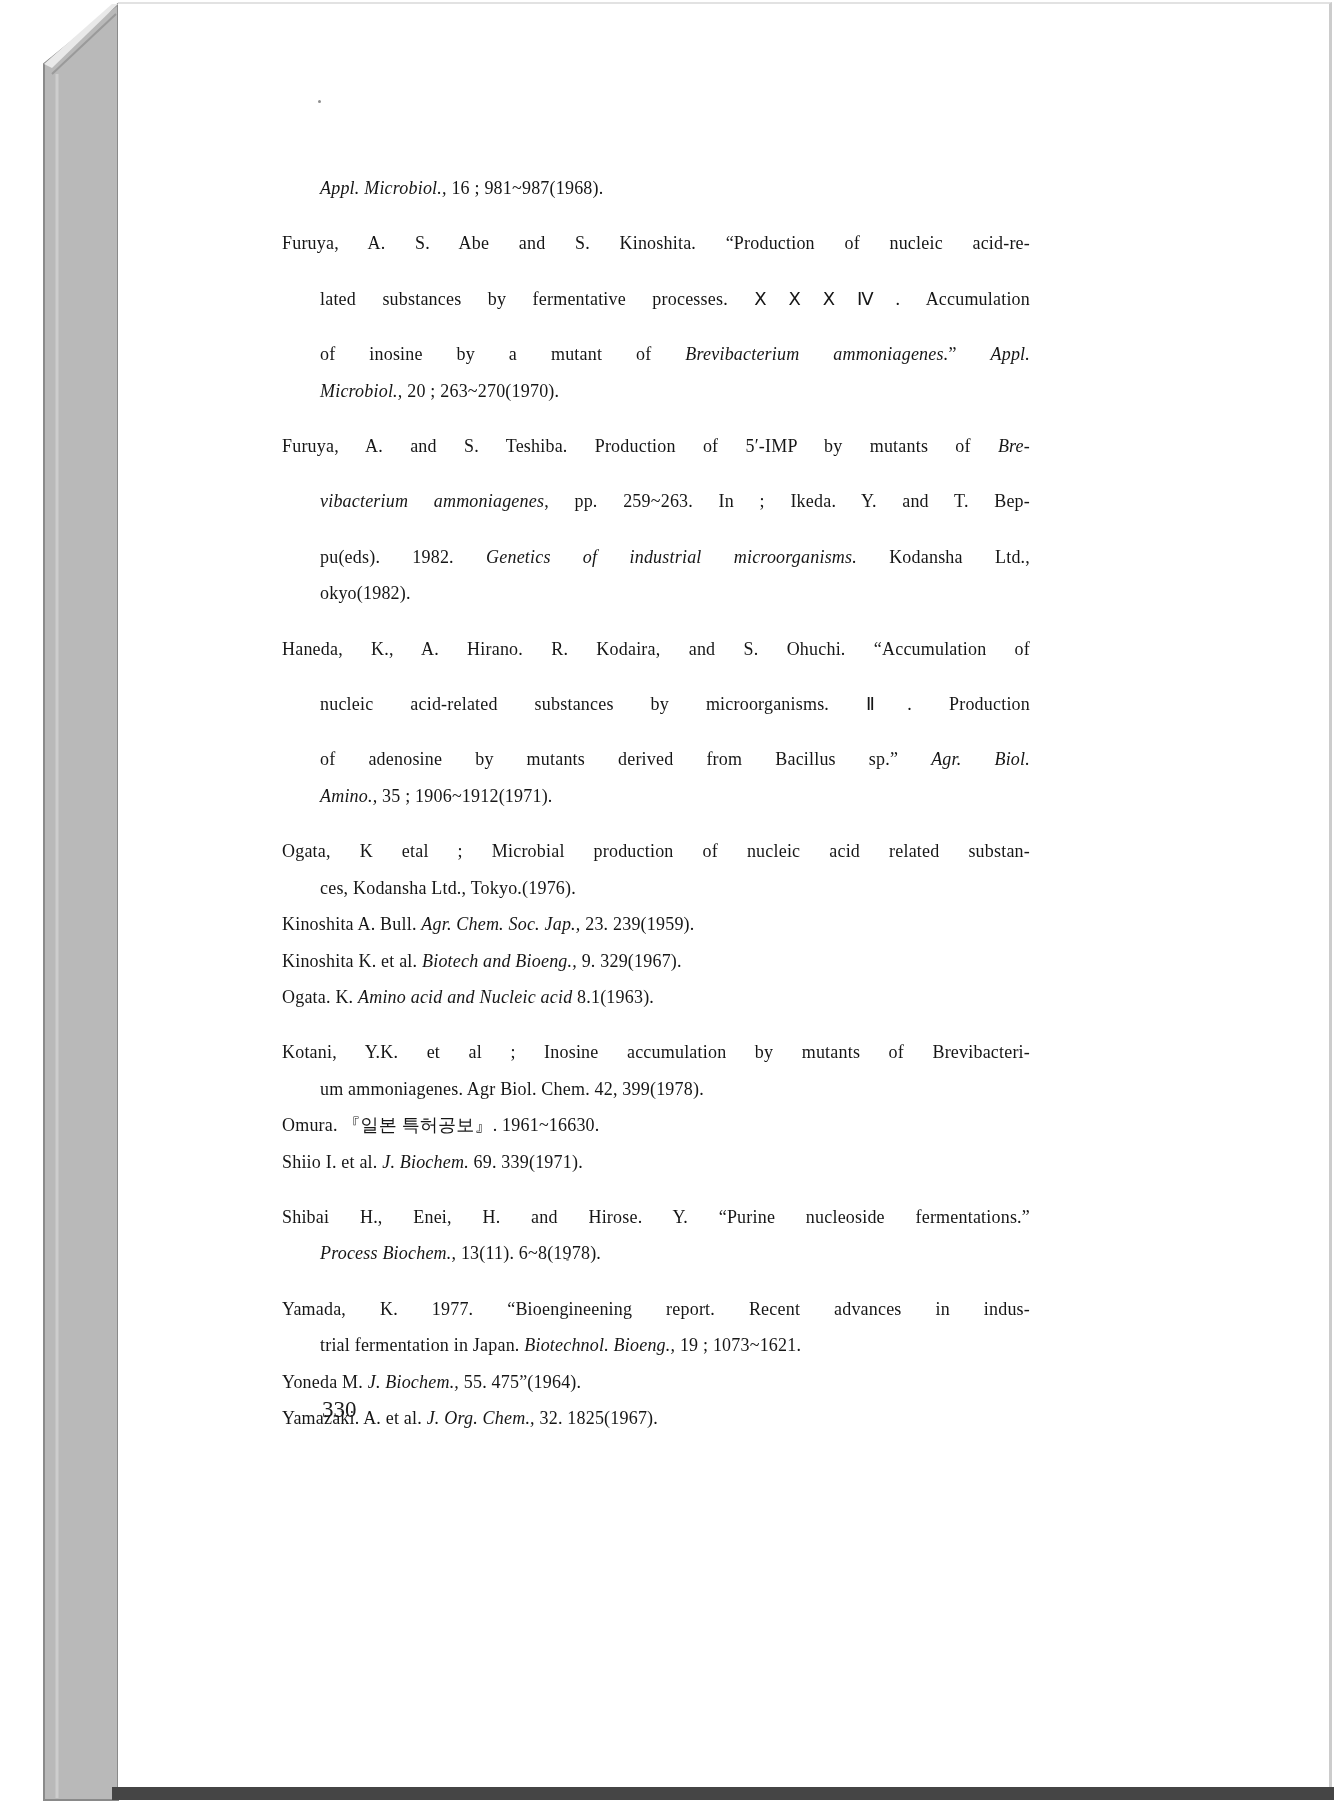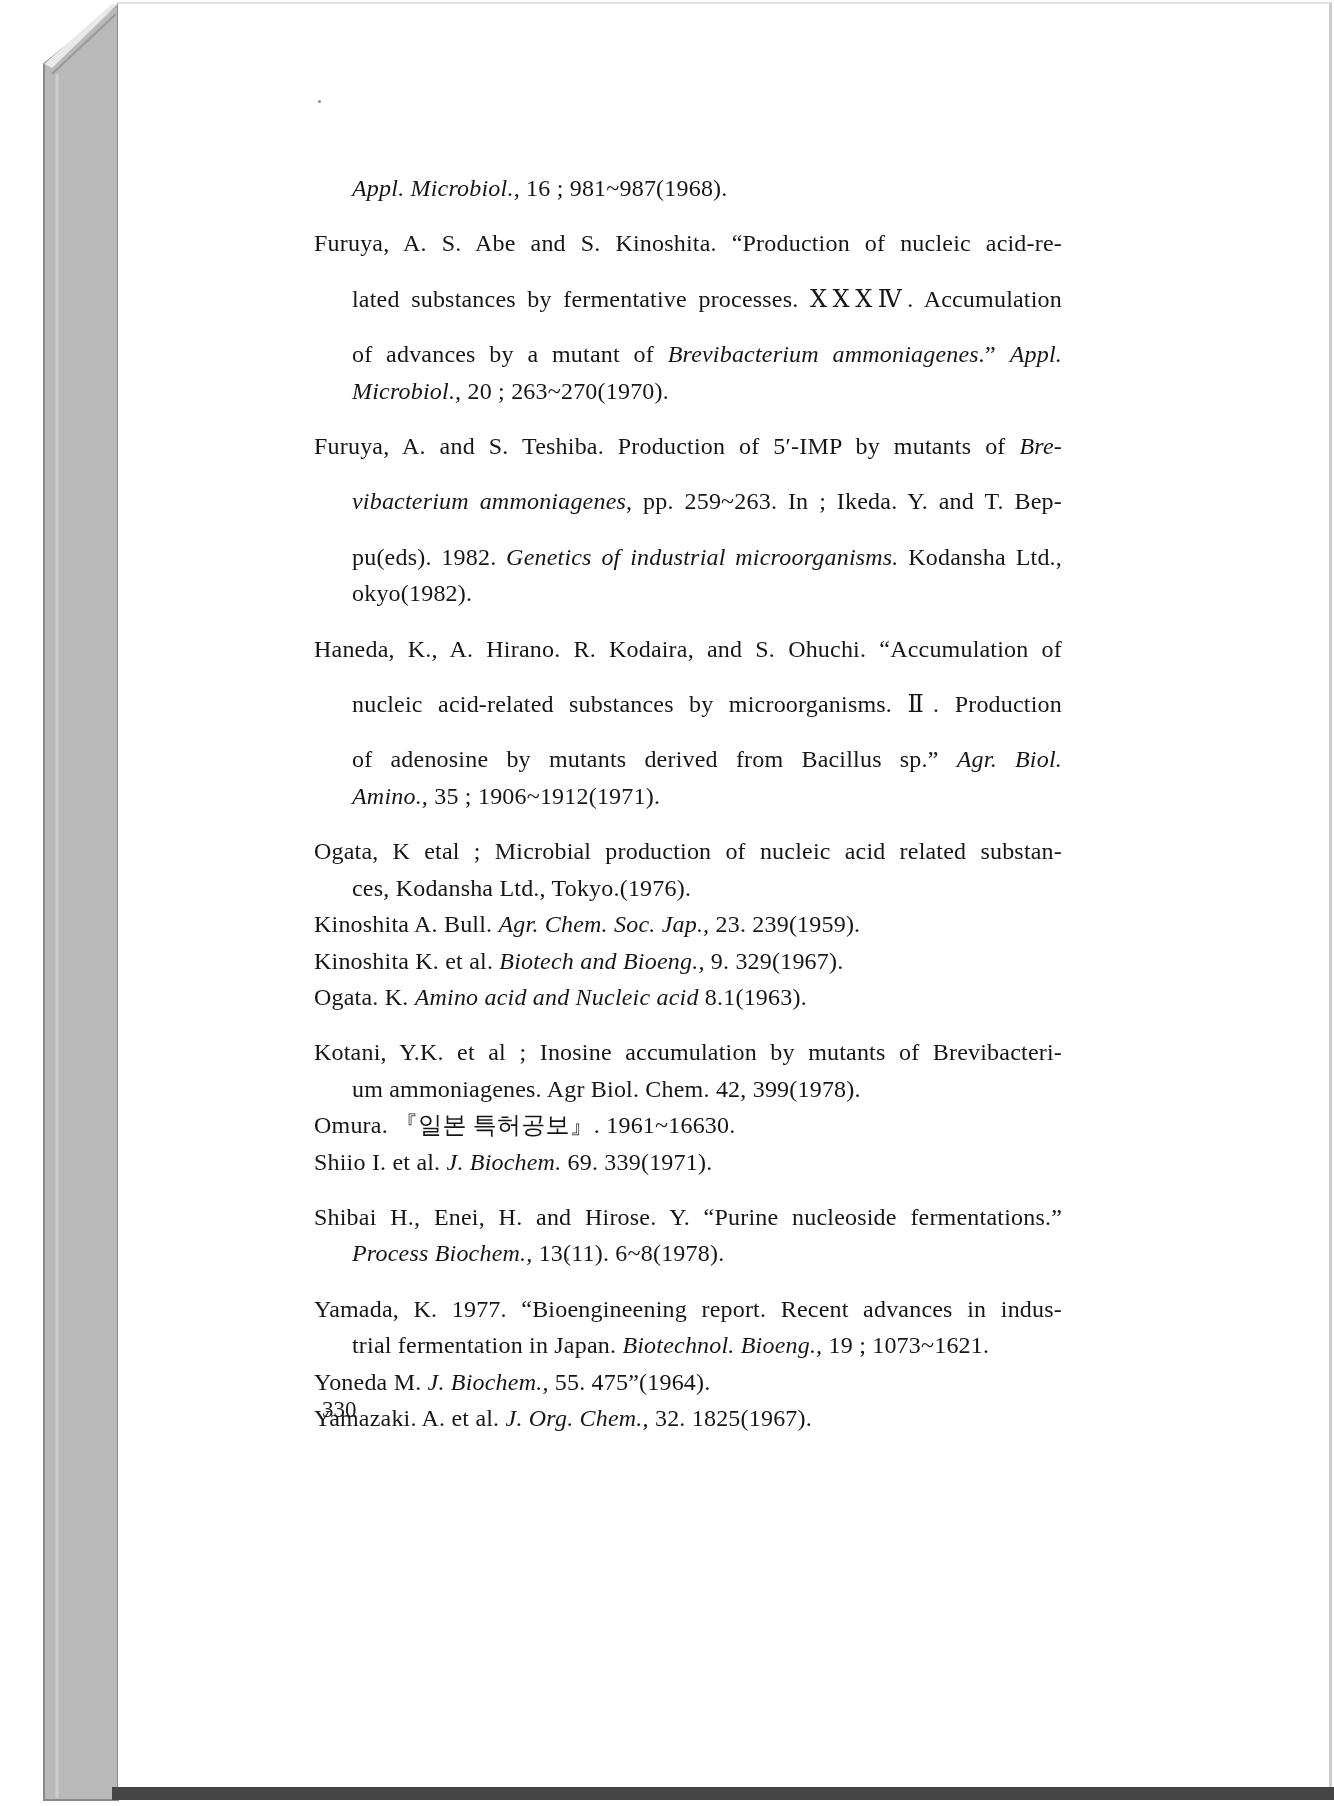--- a/index.html
+++ b/index.html
@@ -34,26 +34,27 @@
   .bottom-strip {
     position: absolute;
     left: 112px;
     right: 0;
     bottom: 6px;
     height: 13px;
     background: #454545;
   }
   .text-block {
     position: absolute;
-    left: 196px;
+    left: 164px;
     top: 166px;
     width: 748px;
-    font-size: 24px;
+    font-size: 18px;
     color: #161616;
     letter-spacing: 0.2px;
+    font-family: Liberation Serif, serif;
   }
   .entry { margin: 0; }
   .line {
     line-height: 36.4px;
     text-align: left;
     hyphens: none;
   }
   .line.ind { margin-left: 38px; }
   .line.just {
     text-align: justify;
@@ -92,21 +93,21 @@
   </svg>
 
   <div class="page">
     <div class="text-block">
         <div class="entry">
           <div class="line ind"><span class="it">Appl. Microbiol., </span><span>16 ; 981~987(1968).</span></div>
         </div>
         <div class="entry">
           <div class="line just"><span>Furuya, A. S. Abe and S. Kinoshita. “Production of nucleic acid-re-</span></div>
           <div class="line ind just"><span>lated substances by fermentative processes. ⅩⅩⅩⅣ. Accumulation</span></div>
-          <div class="line ind just"><span>of advances by a mutant of </span><span class="it">Brevibacterium ammoniagenes.</span><span>” </span><span class="it">Appl.</span></div>
+          <div class="line ind just"><span>of inosine by a mutant of </span><span class="it">Brevibacterium ammoniagenes.</span><span>” </span><span class="it">Appl.</span></div>
           <div class="line ind"><span class="it">Microbiol., </span><span>20 ; 263~270(1970).</span></div>
         </div>
         <div class="entry">
           <div class="line just"><span>Furuya, A. and S. Teshiba. Production of 5′-IMP by mutants of </span><span class="it">Bre-</span></div>
           <div class="line ind just"><span class="it">vibacterium ammoniagenes</span><span>, pp. 259~263. In ; Ikeda. Y. and T. Bep-</span></div>
           <div class="line ind just"><span>pu(eds). 1982. </span><span class="it">Genetics of industrial microorganisms.</span><span> Kodansha Ltd.,</span></div>
           <div class="line ind"><span>okyo(1982).</span></div>
         </div>
         <div class="entry">
           <div class="line just"><span>Haneda, K., A. Hirano. R. Kodaira, and S. Ohuchi. “Accumulation of</span></div>

